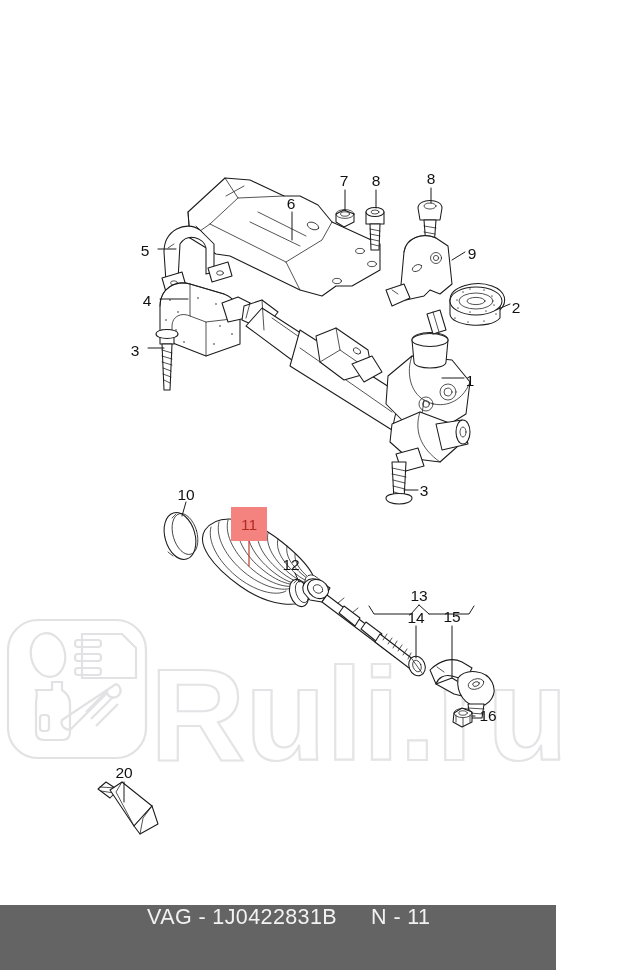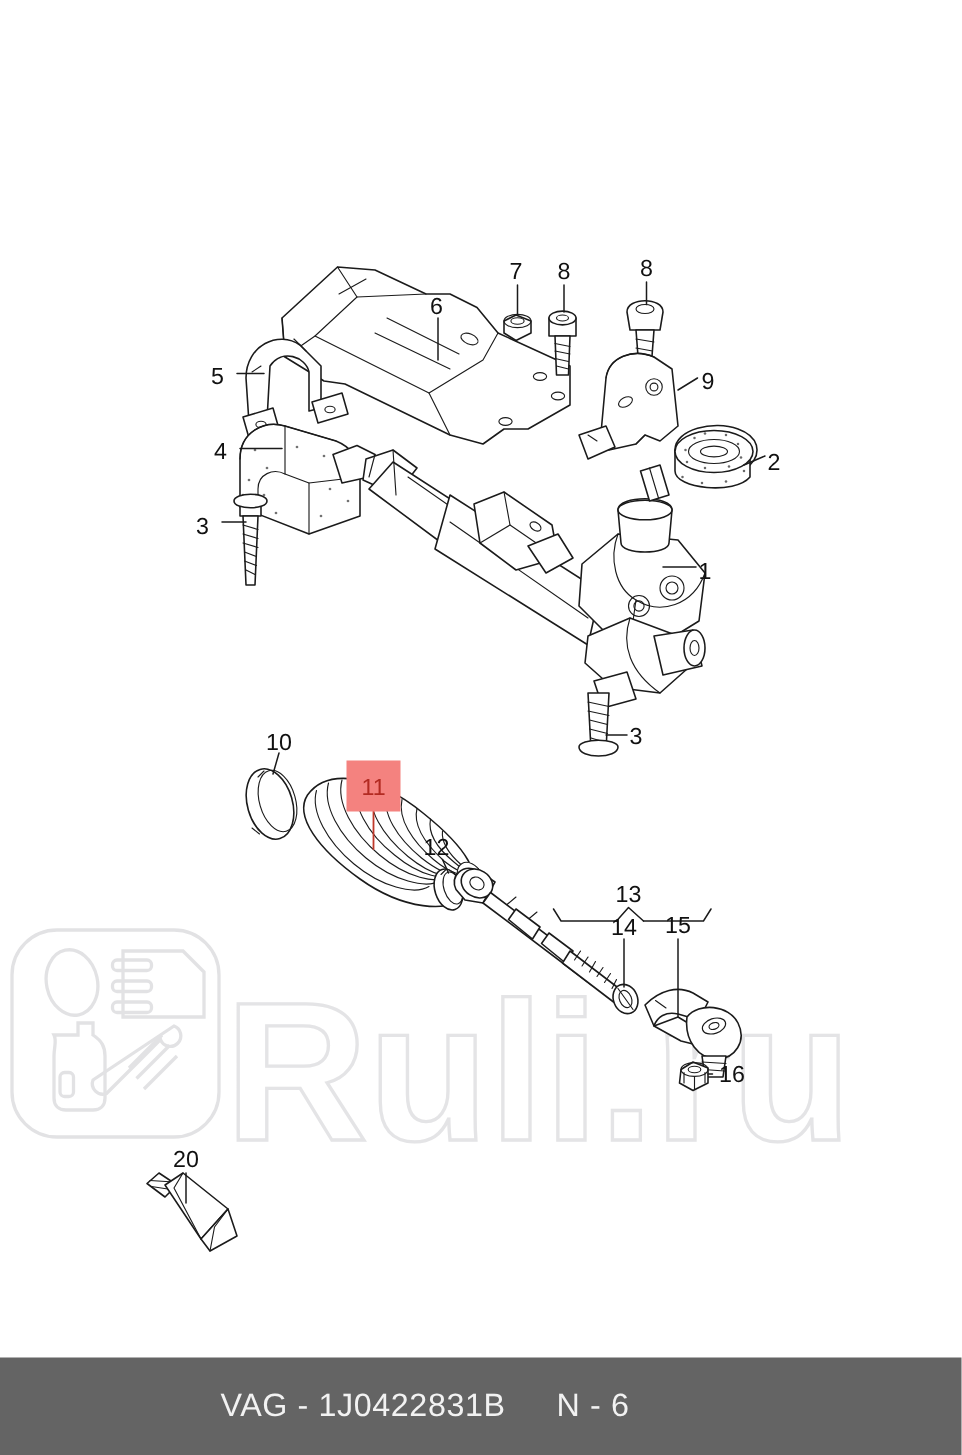--- a/index.html
+++ b/index.html
@@ -15,22 +15,22 @@
           fill:none;stroke:#e4e4e6;stroke-width:2.2;font-size:132px;}
   .ln-t{fill:none;stroke:#1b1b1b;stroke-width:0.75;stroke-linejoin:round;stroke-linecap:round;}
   .fillw{fill:#ffffff;stroke:#1b1b1b;stroke-width:1.05;stroke-linejoin:round;stroke-linecap:round;}
   .fillw-t{fill:#ffffff;stroke:#1b1b1b;stroke-width:0.75;stroke-linejoin:round;stroke-linecap:round;}
   .lead{fill:none;stroke:#1b1b1b;stroke-width:1.0;stroke-linecap:round;}
   .lead-hi{fill:none;stroke:#c0392b;stroke-width:1.2;stroke-linecap:round;}
   .cal{font-family:"Liberation Sans",sans-serif;font-size:15.5px;fill:#111111;}
   .cal-hi{font-family:"Liberation Sans",sans-serif;font-size:15.5px;fill:#b22b22;}
   .dots{fill:#444;}
   #footer-bar{
-    position:absolute;left:0;top:905px;width:641px;height:65px;
-    background:#646464;display:flex;align-items:center;
+    position:absolute;left:0;top:905px;width:556px;height:65px;
+    background:#646464;display:flex;
   }
   #footer-inner{display:flex;align-items:baseline;padding-left:147px;}
   .ftxt{color:#f2f2f2;font-size:21.5px;letter-spacing:.4px;
         font-family:"Liberation Sans",sans-serif;white-space:pre;}
   #footer-code{margin-right:34px;}
 </style>
 </head>
 <body>
 
 <div id="diagram-root">
@@ -375,17 +375,17 @@
       <text class="cal" x="452" y="622" text-anchor="middle">15</text>
       <text class="cal" x="488" y="721" text-anchor="middle">16</text>
       <text class="cal" x="124" y="778" text-anchor="middle">20</text>
     </g>
 
   </svg>
 
   <div id="footer-bar">
     <div id="footer-inner">
       <span class="ftxt" id="footer-code">VAG - 1J0422831B</span>
-      <span class="ftxt">N - 6</span>
+      <span class="ftxt">N - 11</span>
     </div>
   </div>
 
 </div>
 
 </body></html>

